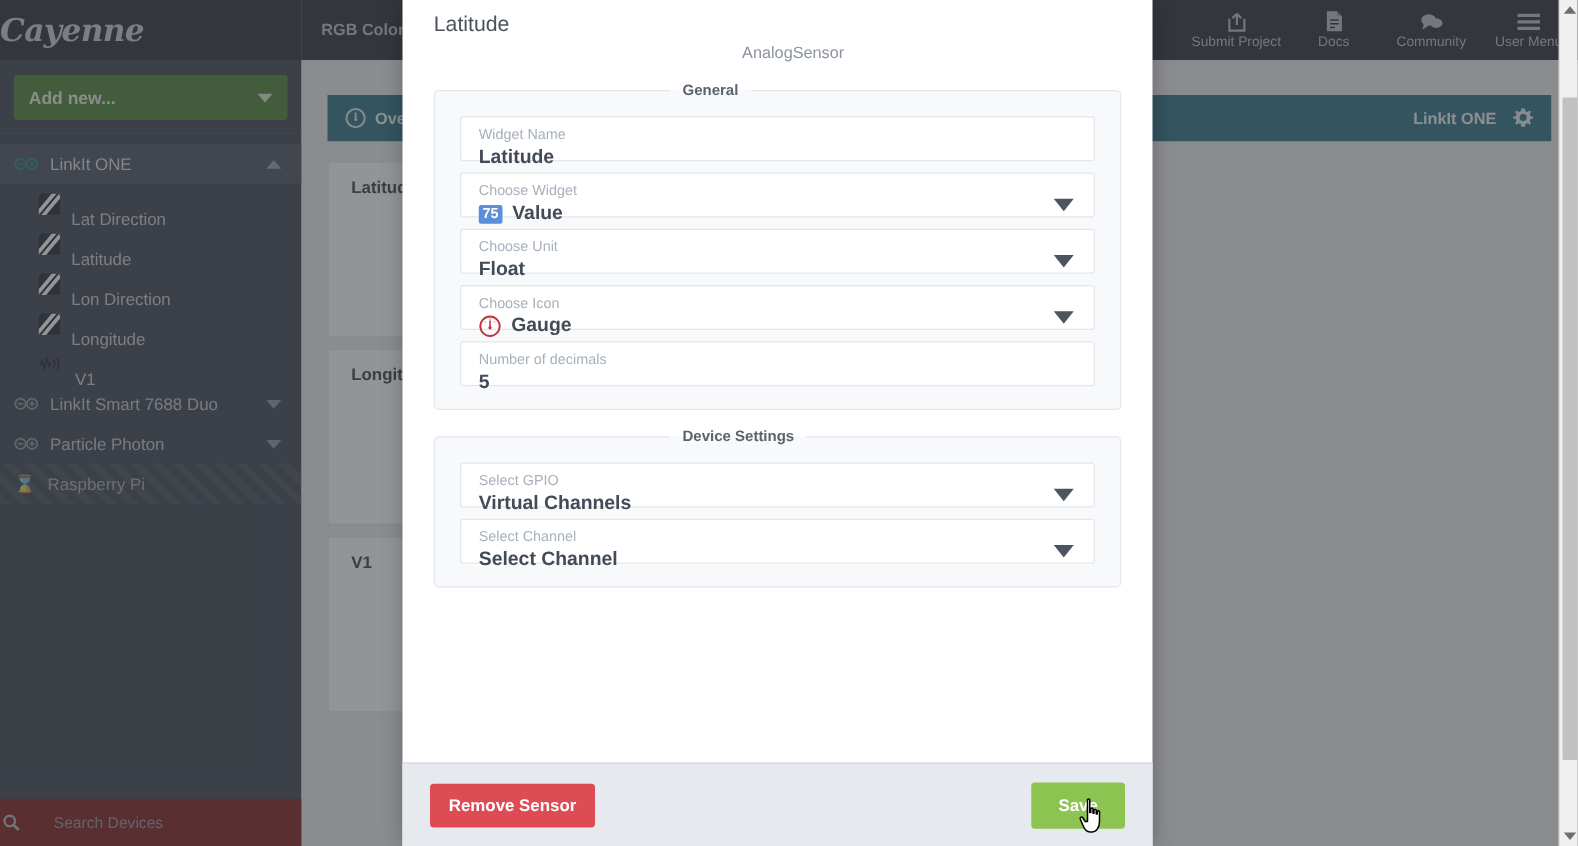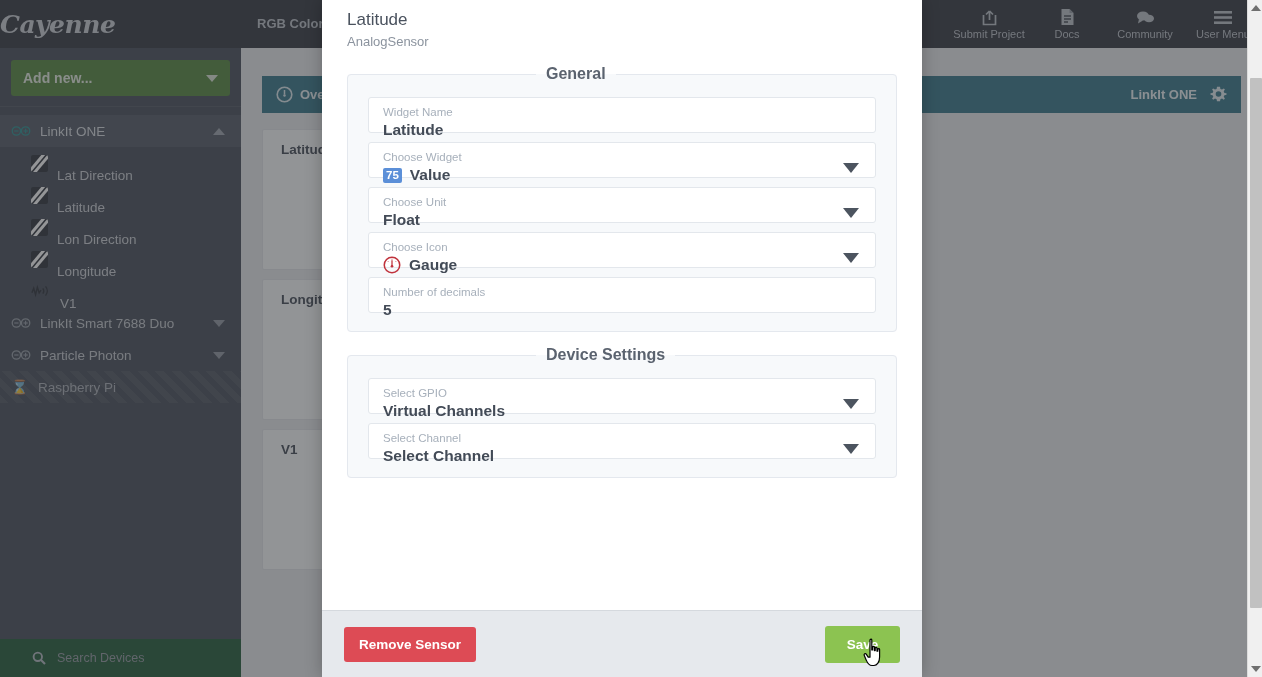--- a/index.html
+++ b/index.html
@@ -71,21 +71,21 @@
   .row-loading {
     background-image: repeating-linear-gradient(45deg,
       rgba(255,255,255,0.06) 0px, rgba(255,255,255,0.06) 6px,
       rgba(255,255,255,0) 6px, rgba(255,255,255,0) 12px);
     color: #a7acb4;
   }
   .icon-hourglass { width: 18px; font-size: 14px; color: #9ba0a9; text-align: center; }
 
   .search-bar {
     position: absolute; left: 0; bottom: 0; width: 241px; height: 38px;
-    background: #14532d; display: flex; align-items: center; padding-left: 32px;
+    background: #7f1d1d; display: flex; align-items: center; padding-left: 2px; gap: 16px;
   }
   .search-ph { margin-left: 11px; color: #8f959e; font-size: 12.5px; }
 
   
   .topbar {
     position: absolute; left: 241px; top: 0; right: 0; height: 48px;
     background: #282d36; display: flex; align-items: center;
   }
   .topbar-tab {
     color: #b9bec6; font-size: 13px; font-weight: bold;
@@ -142,29 +142,29 @@
   }
 
   
   .modal {
     position: absolute; left: 322px; top: 0; width: 600px; height: 677px;
     background: #ffffff; display: flex; flex-direction: column;
     box-shadow: 0 0 16px rgba(0,0,0,0.25);
   }
   .modal-head { padding: 10px 0 0 25px; flex: 0 0 auto; }
   .modal-title { font-size: 17px; color: #4a525e; font-weight: normal; }
-  .modal-sub { font-size: 13px; color: #8b939e; margin-top: 4px; }
+  .modal-sub { font-size: 13px; color: #8b939e; margin-top: 4px; text-align: center; }
   .modal-body { flex: 1 1 auto; padding: 16px 25px 0 25px; overflow: hidden; }
 
   fieldset {
     border: 1px solid #e4e8ee; border-radius: 4px;
     background: #f7f9fb; padding: 14px 20px 18px 20px; margin-bottom: 14px;
   }
   legend {
-    font-size: 16px; color: #5b636f; font-weight: bold;
+    font-size: 12px; color: #5b636f; font-weight: bold;
     padding: 0 10px; margin-left: 168px;
   }
   .field {
     background: #fff; border: 1px solid #e3e7ec; border-radius: 3px;
     height: 36px; padding: 7px 14px 0 14px; margin-bottom: 9px;
     position: relative; display: block; cursor: text;
   }
   .field.select { cursor: pointer; }
   .field .lbl { font-size: 11.5px; color: #a7b0bb; line-height: 14px; }
   .field .val {

